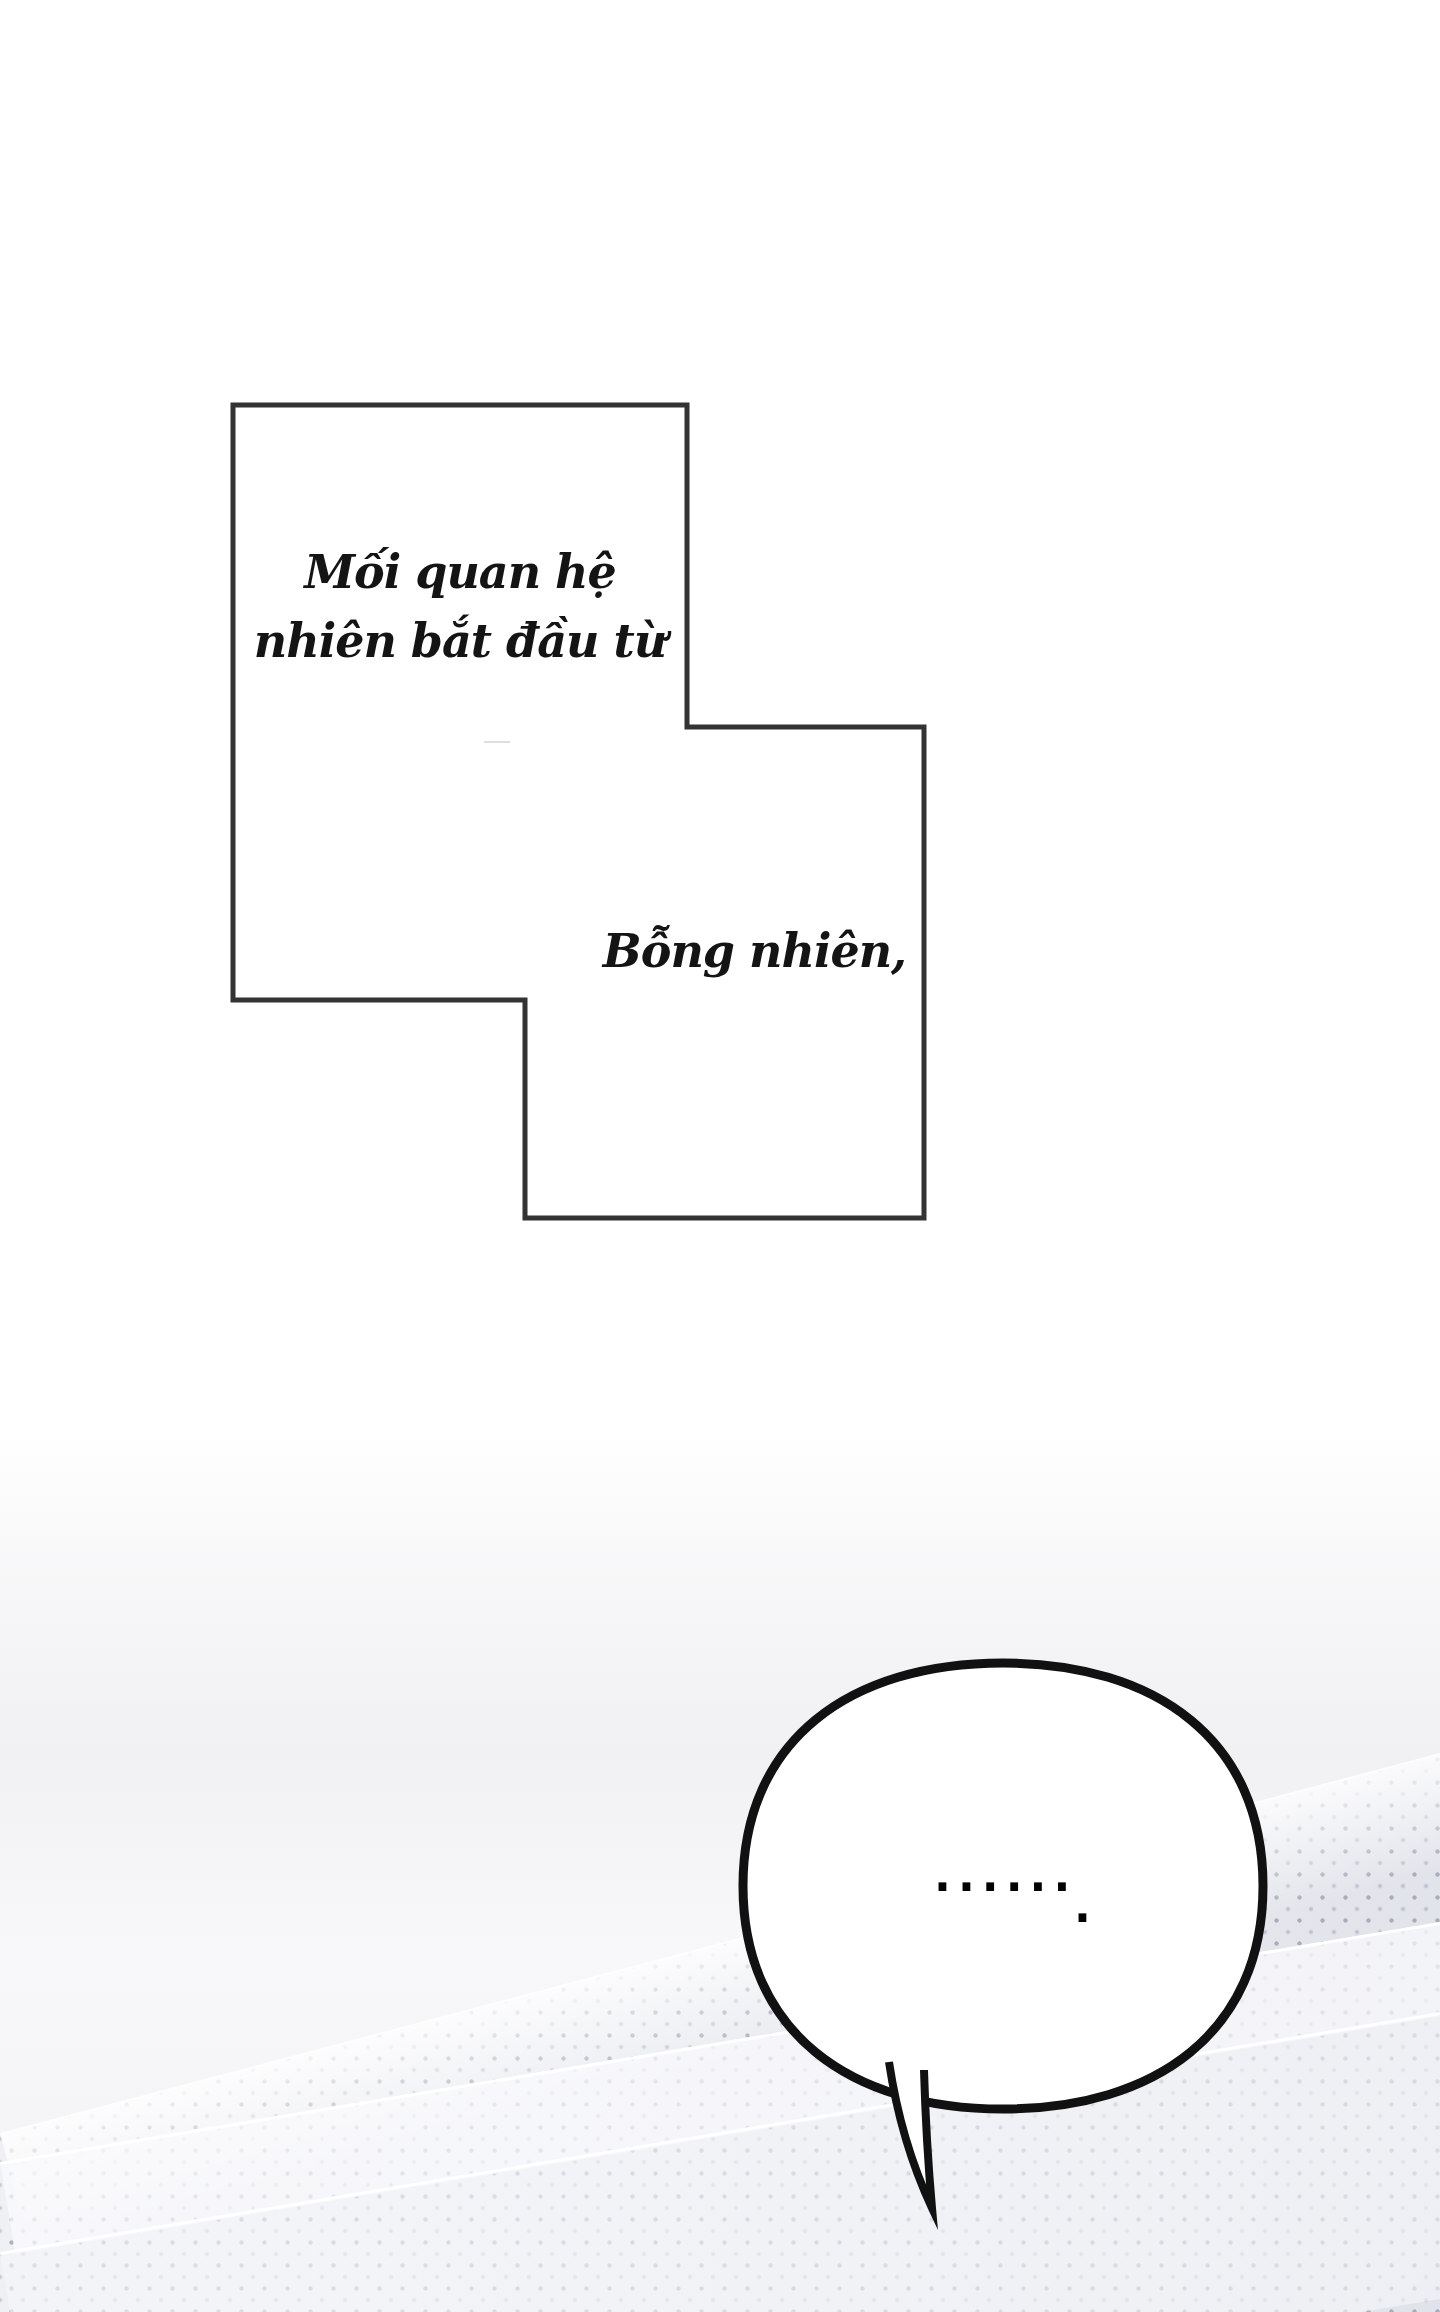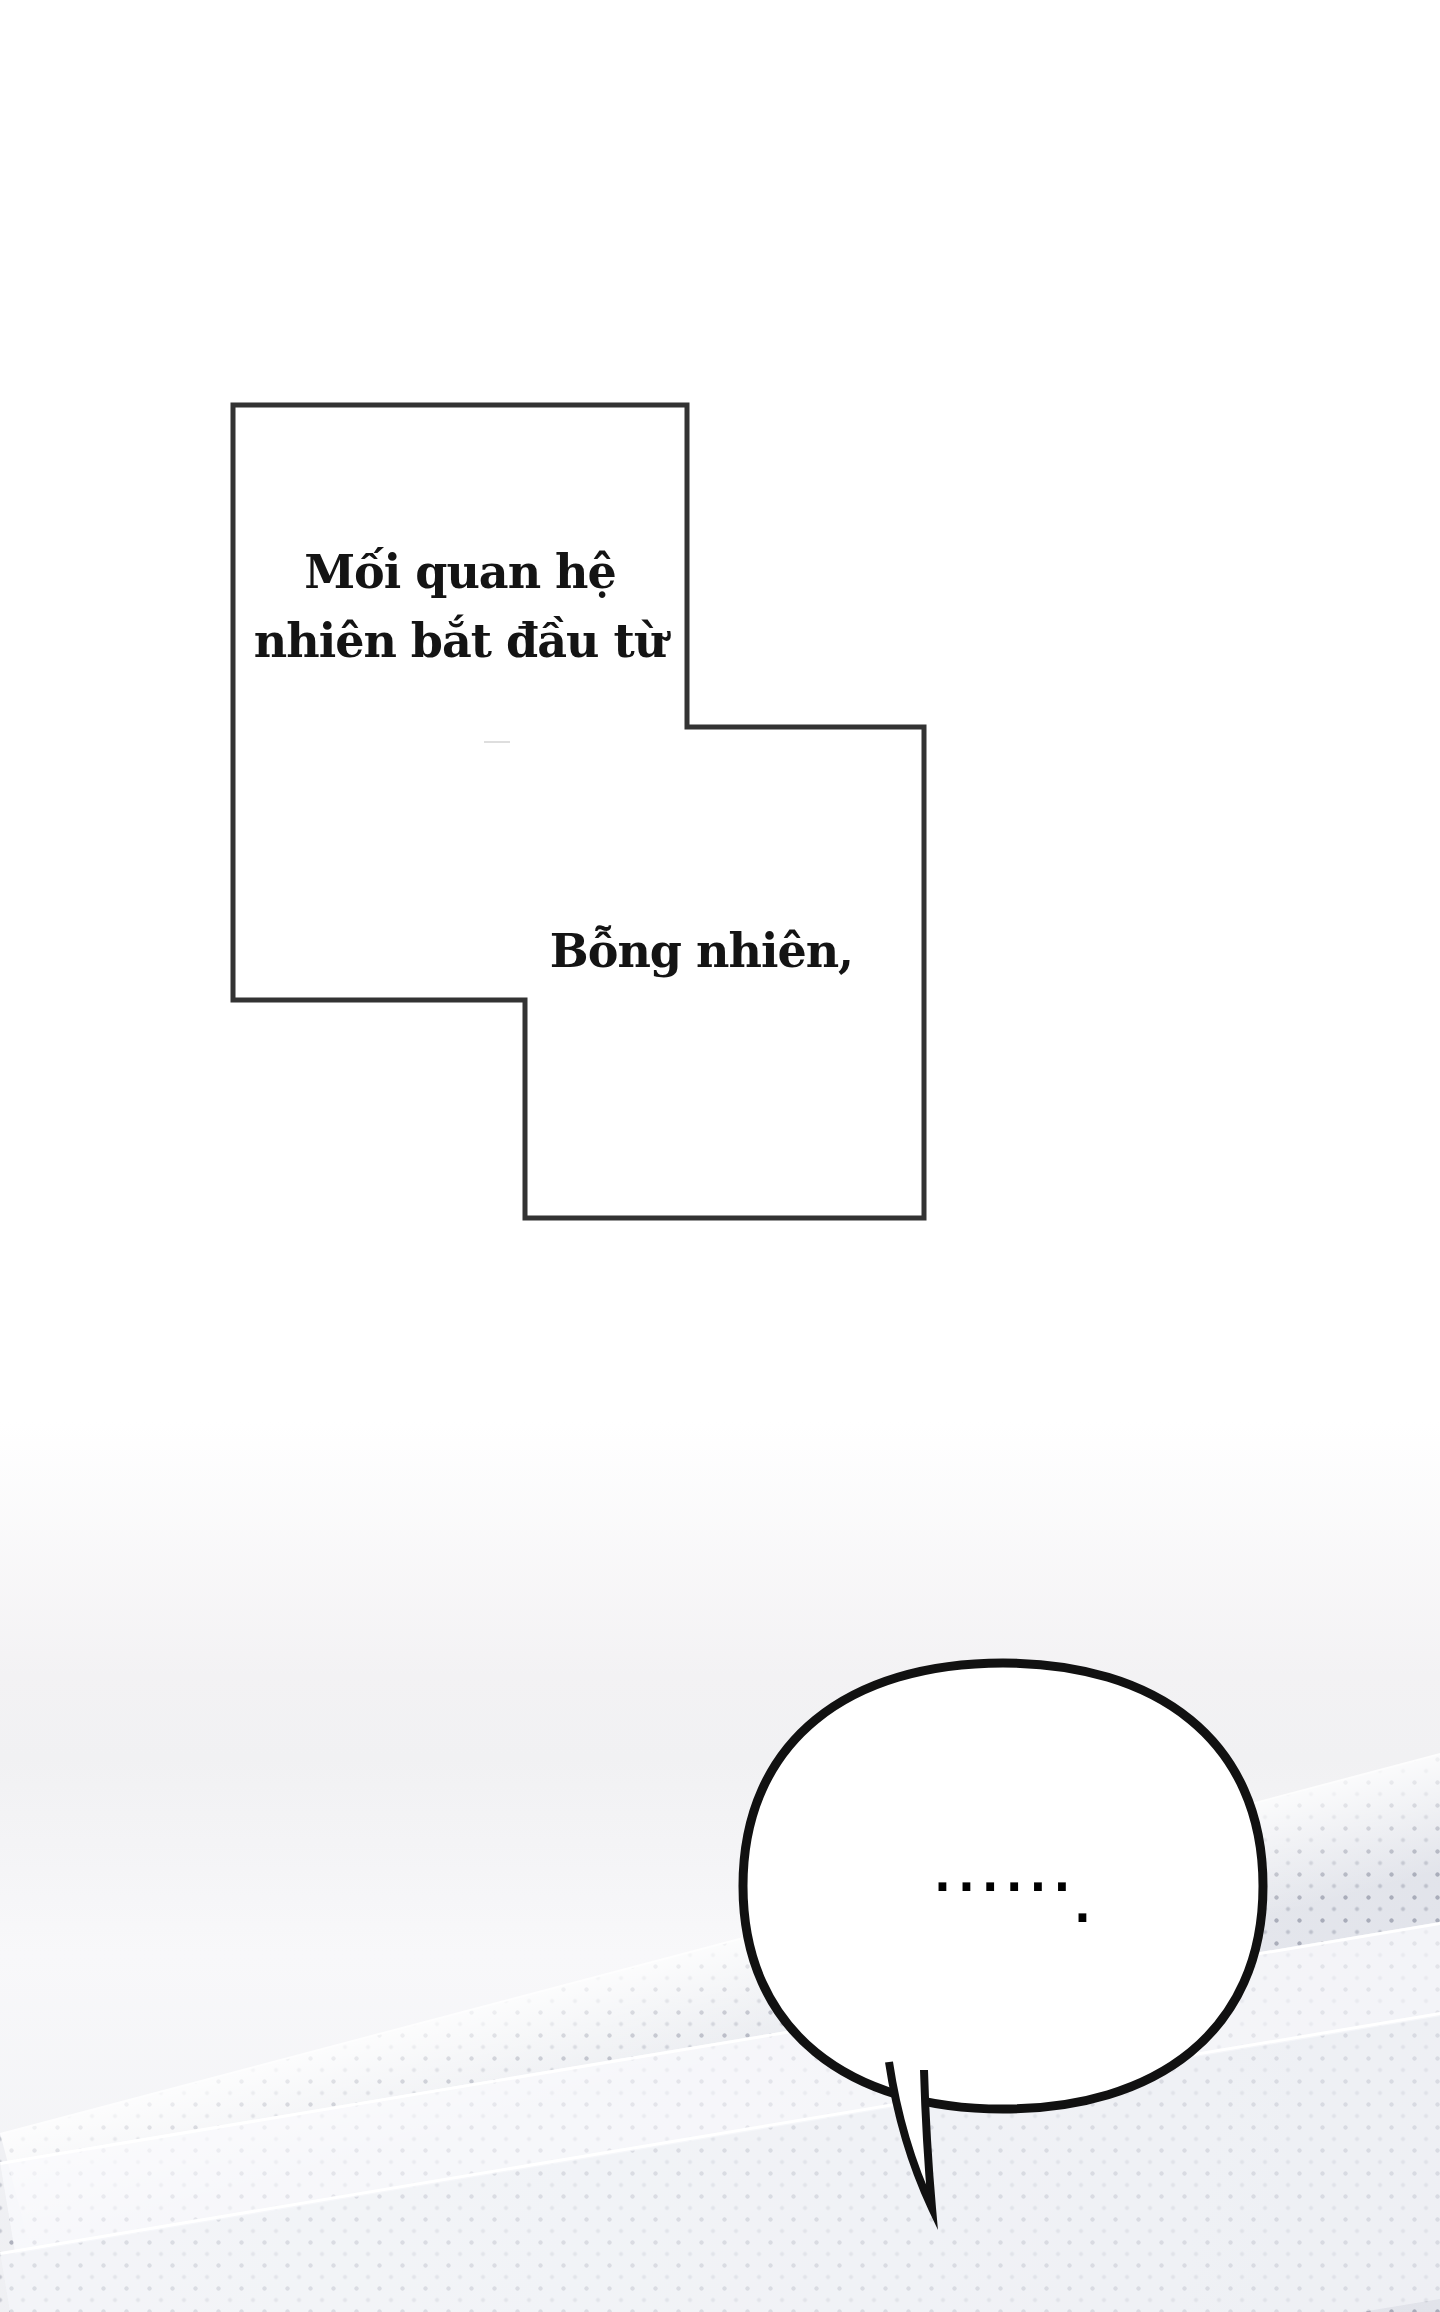--- a/index.html
+++ b/index.html
@@ -39,27 +39,27 @@
   }
   
   .band { position:absolute; transform-origin: 0 0; transform: rotate(-9.46deg); left:0; width:1720px; }
   .band1 { top:2162px; height:90px; background: rgba(251,251,253,0.70); border-top:3px solid rgba(255,255,255,0.95); }
   .band2 { top:2252px; height:280px; background: rgba(246,247,250,0.62); border-top:3px solid rgba(255,255,255,0.95); }
   .art { position:absolute; left:0; top:0; }
   
   .caption {
     position:absolute; text-align:center;
     font-family: "DejaVu Serif", "Liberation Serif", serif;
-    font-weight: bold;
+    font-style: italic; font-weight: bold;
     font-size: 46px; line-height: 69px;
     letter-spacing: -1px;
     color: #141414;
   }
   .cap1 { left:233px; top:538px; width:454px; }
-  .cap2 { left:502px; top:917px; width:399px; }
+  .cap2 { left:555px; top:917px; width:399px; }
   
   .dots, .period {
     position:absolute;
     font-family: "DejaVu Sans Mono", "Liberation Mono", monospace;
     font-weight: 900; font-size: 48px; line-height: 48px;
     letter-spacing: -5px; color: #000;
   }
   .dots { left:928px; top:1850px; }
   .period { left:1068px; top:1881px; letter-spacing:0; }
   .stray-mark { position:absolute; left:484px; top:741px; width:26px; height:2px; background:rgba(190,190,190,0.5); }

